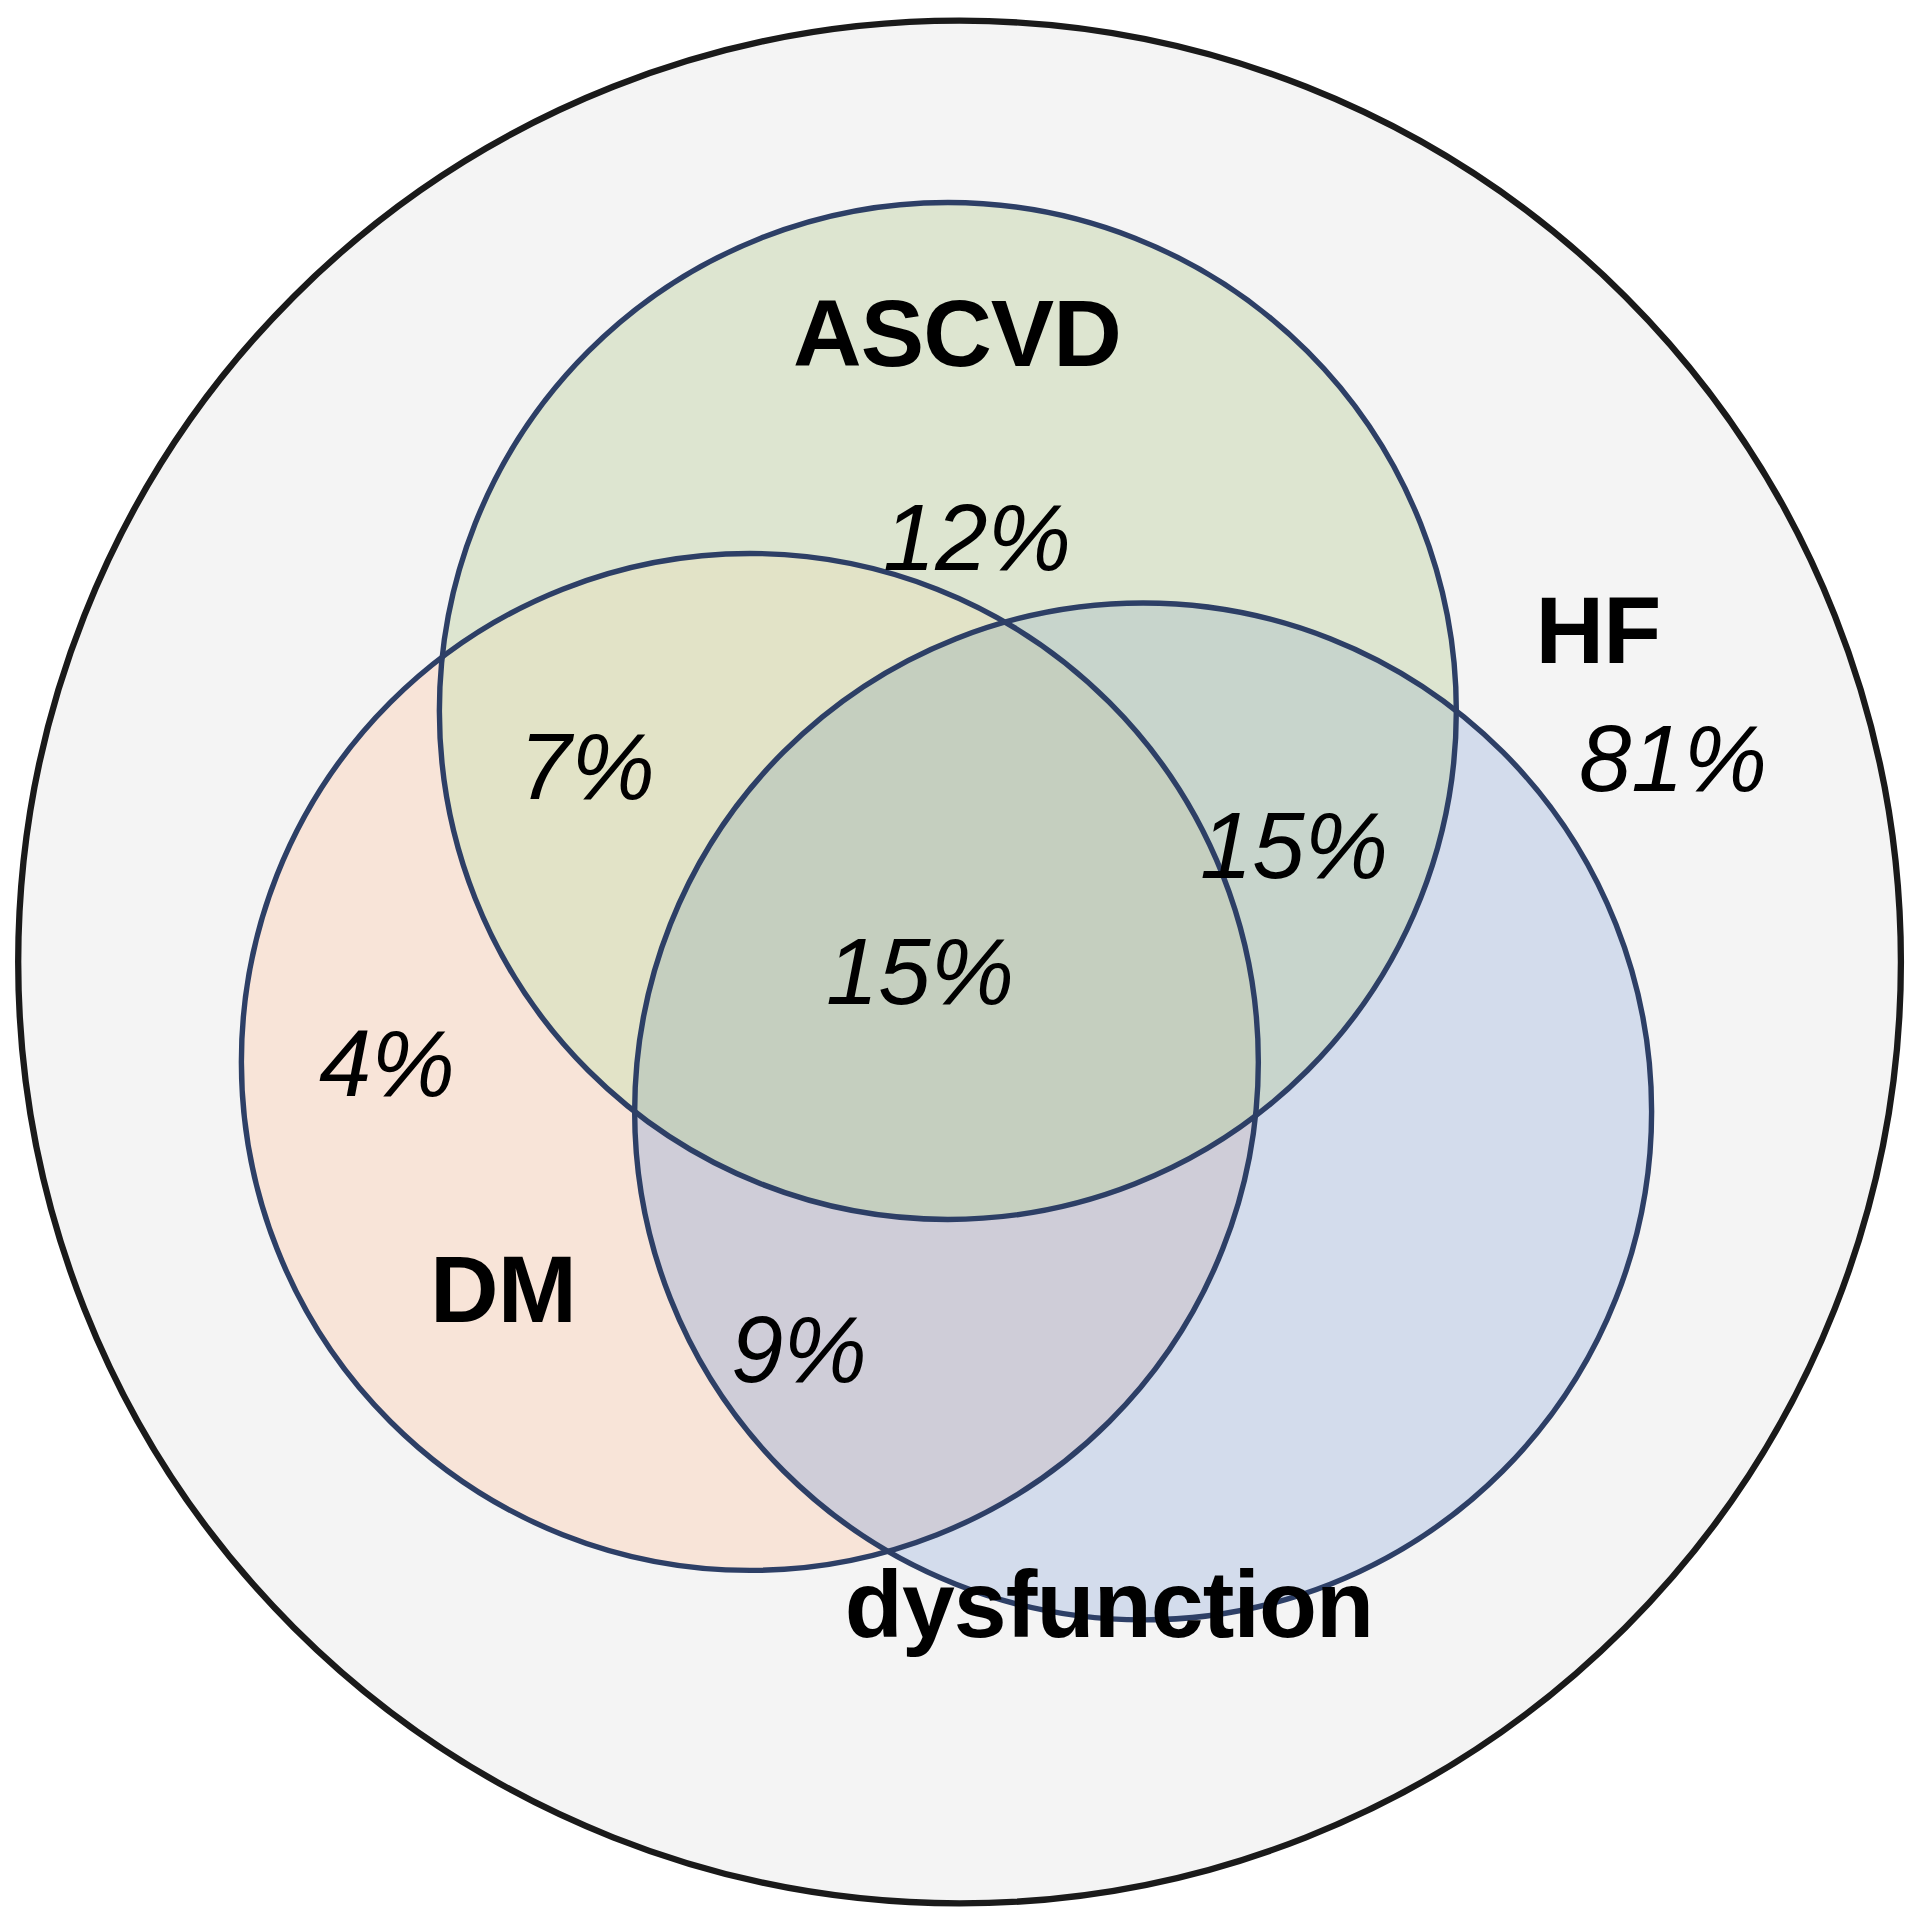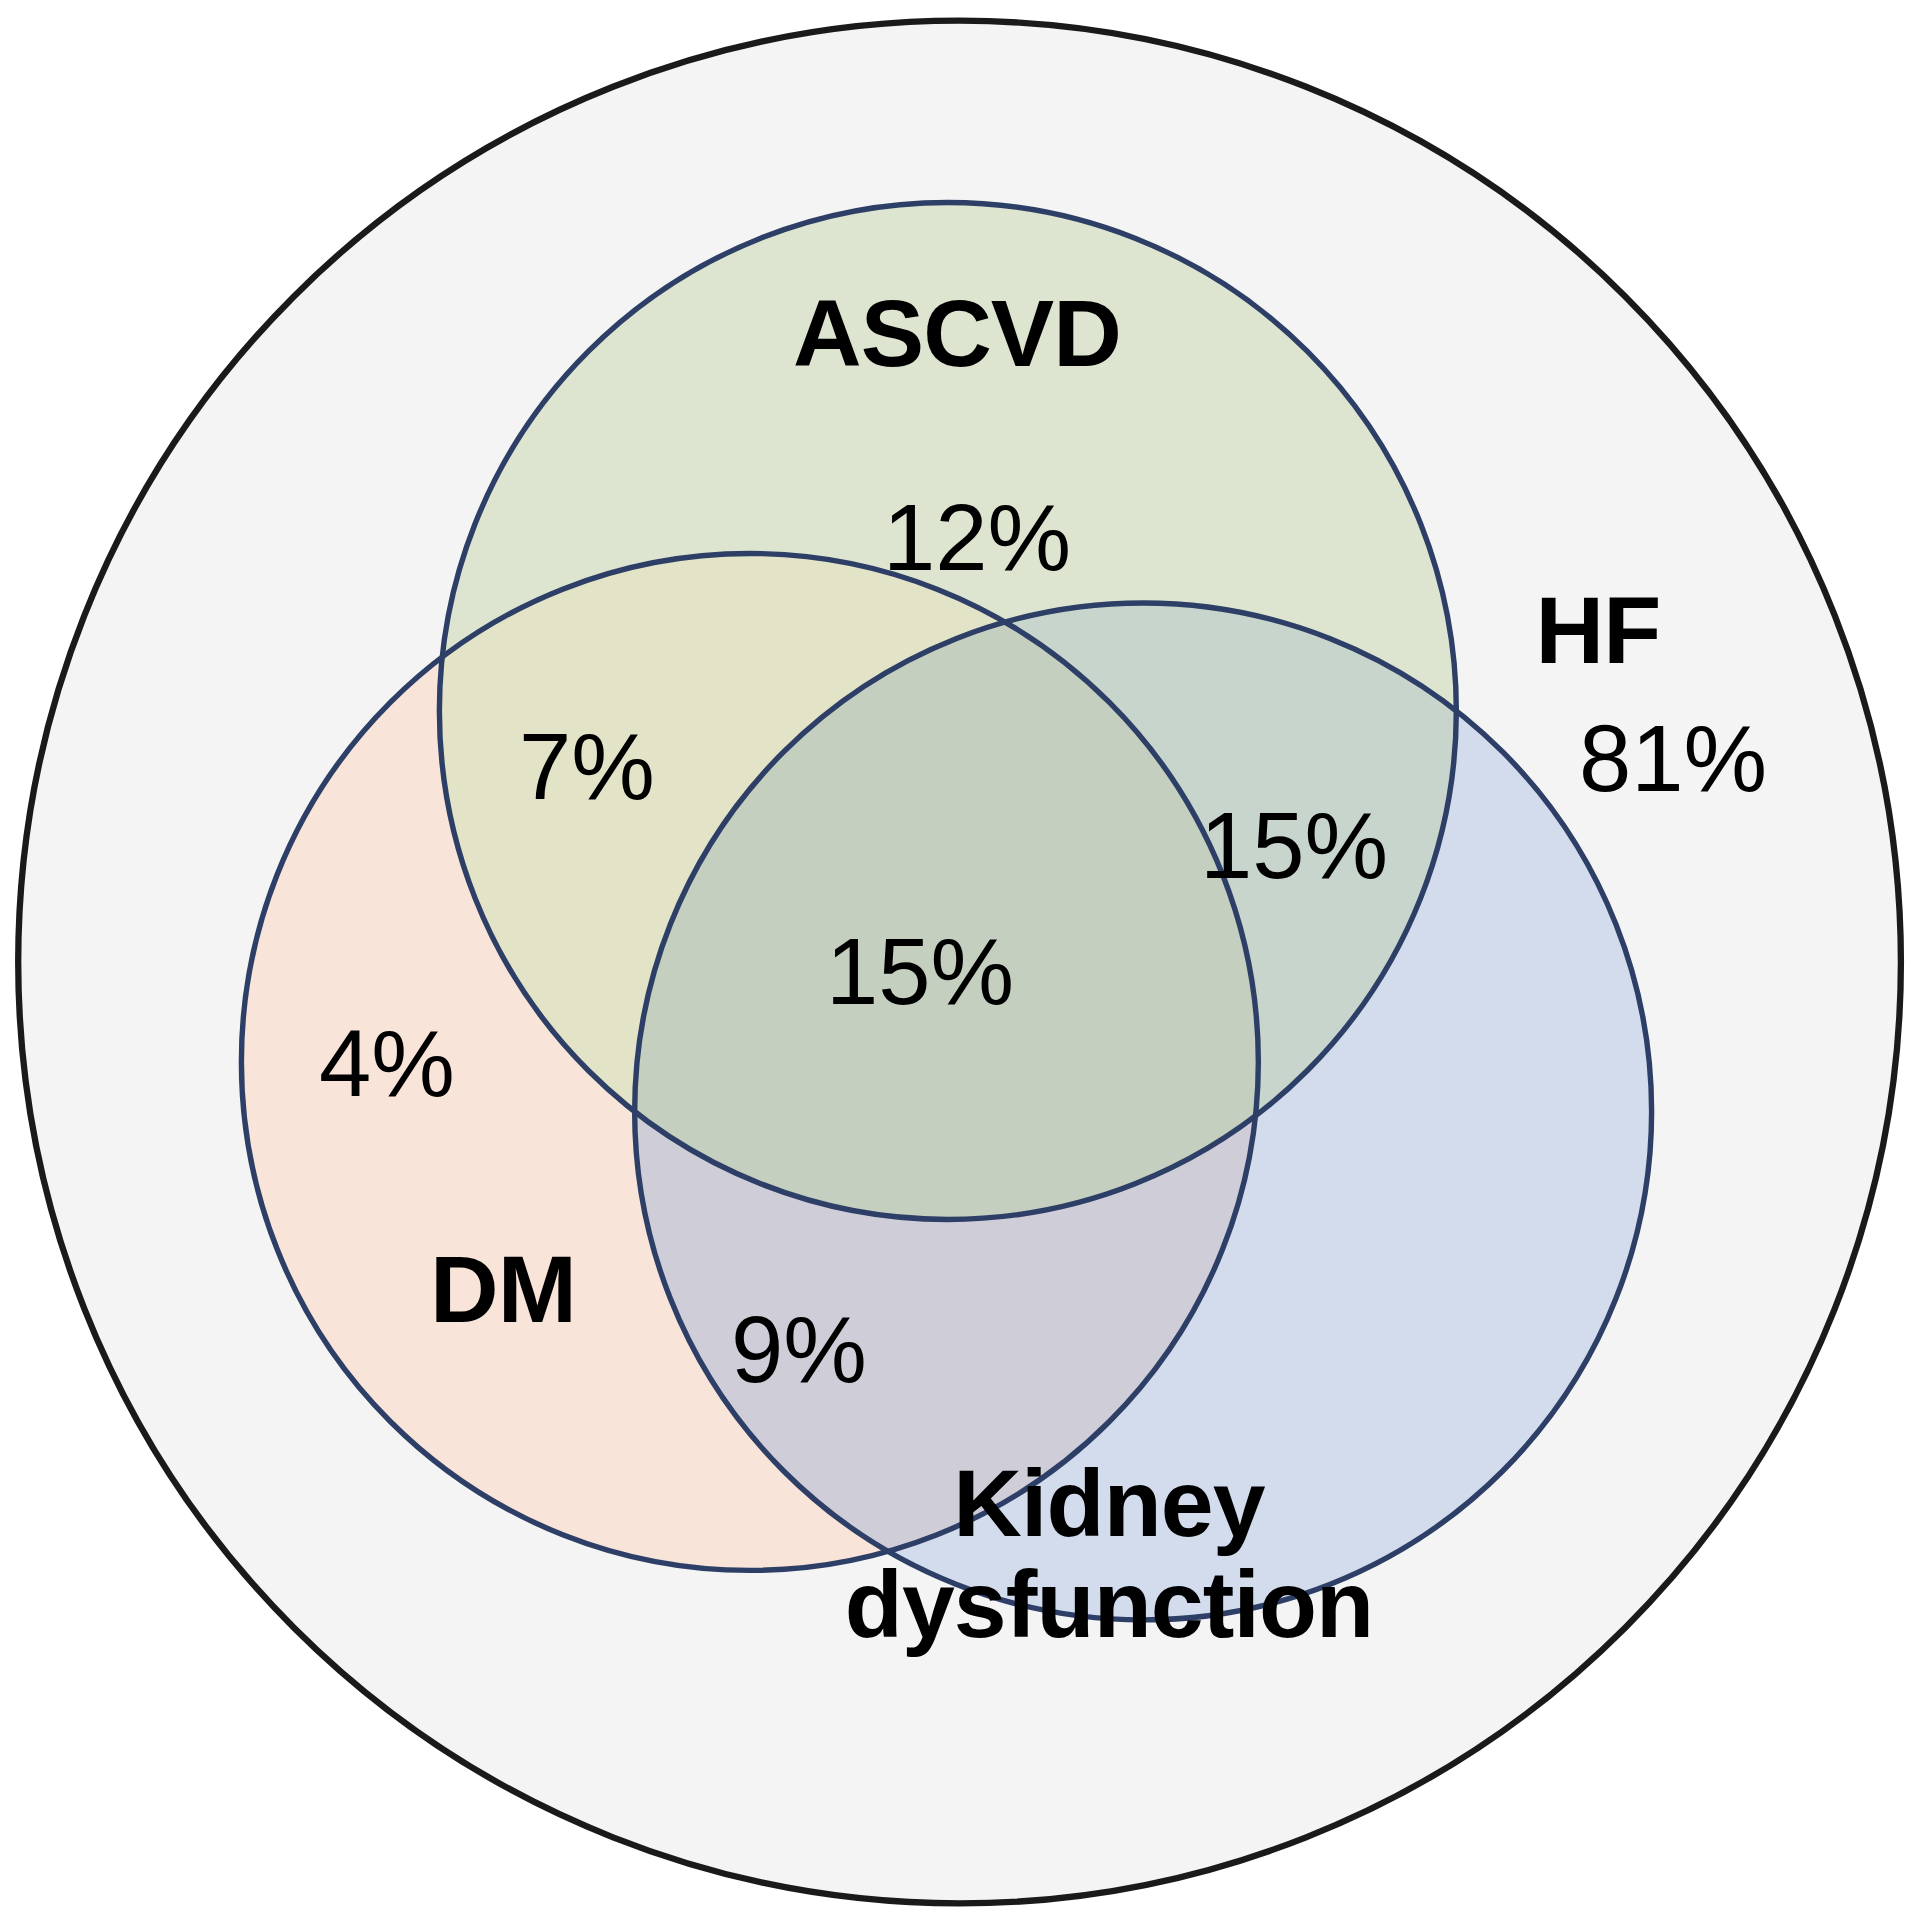--- a/index.html
+++ b/index.html
@@ -14,21 +14,21 @@
   .lbl{
     position:absolute;
     color:#000000;
     white-space:nowrap;
     line-height:1.06;
     text-align:left;
     transform:translate(-50%,-50%);
     user-select:none;
   }
   .lbl-bold{font-weight:bold;}
-  .lbl-reg{font-weight:normal;}
+  .lbl-reg{font-weight:normal;font-style:italic;}
   .set-title{font-size:95px;letter-spacing:-0.9px;}
   .pct{font-size:94px;letter-spacing:0px;}
   .two-line{line-height:1.12;}
 </style>
 </head>
 <body>
 
 <div id="stage">
 
   <svg id="venn-svg" viewBox="0 0 2133 2139">
@@ -84,17 +84,16 @@
 
   <div class="lbl lbl-reg pct" style="left:920px;top:972px;">15%</div>
 
   <div class="lbl lbl-reg pct" style="left:387px;top:1064px;">4%</div>
 
   <div class="lbl lbl-bold set-title" style="left:503px;top:1289px;">DM</div>
 
   <div class="lbl lbl-reg pct" style="left:799px;top:1350px;">9%</div>
 
 
-  <div class="lbl lbl-bold set-title two-line" style="left:1109px;top:1503px;">Kidney</div>
   <div class="lbl lbl-bold set-title two-line" style="left:1109px;top:1604px;">dysfunction</div>
 
 </div>
 
 
 </body></html>

